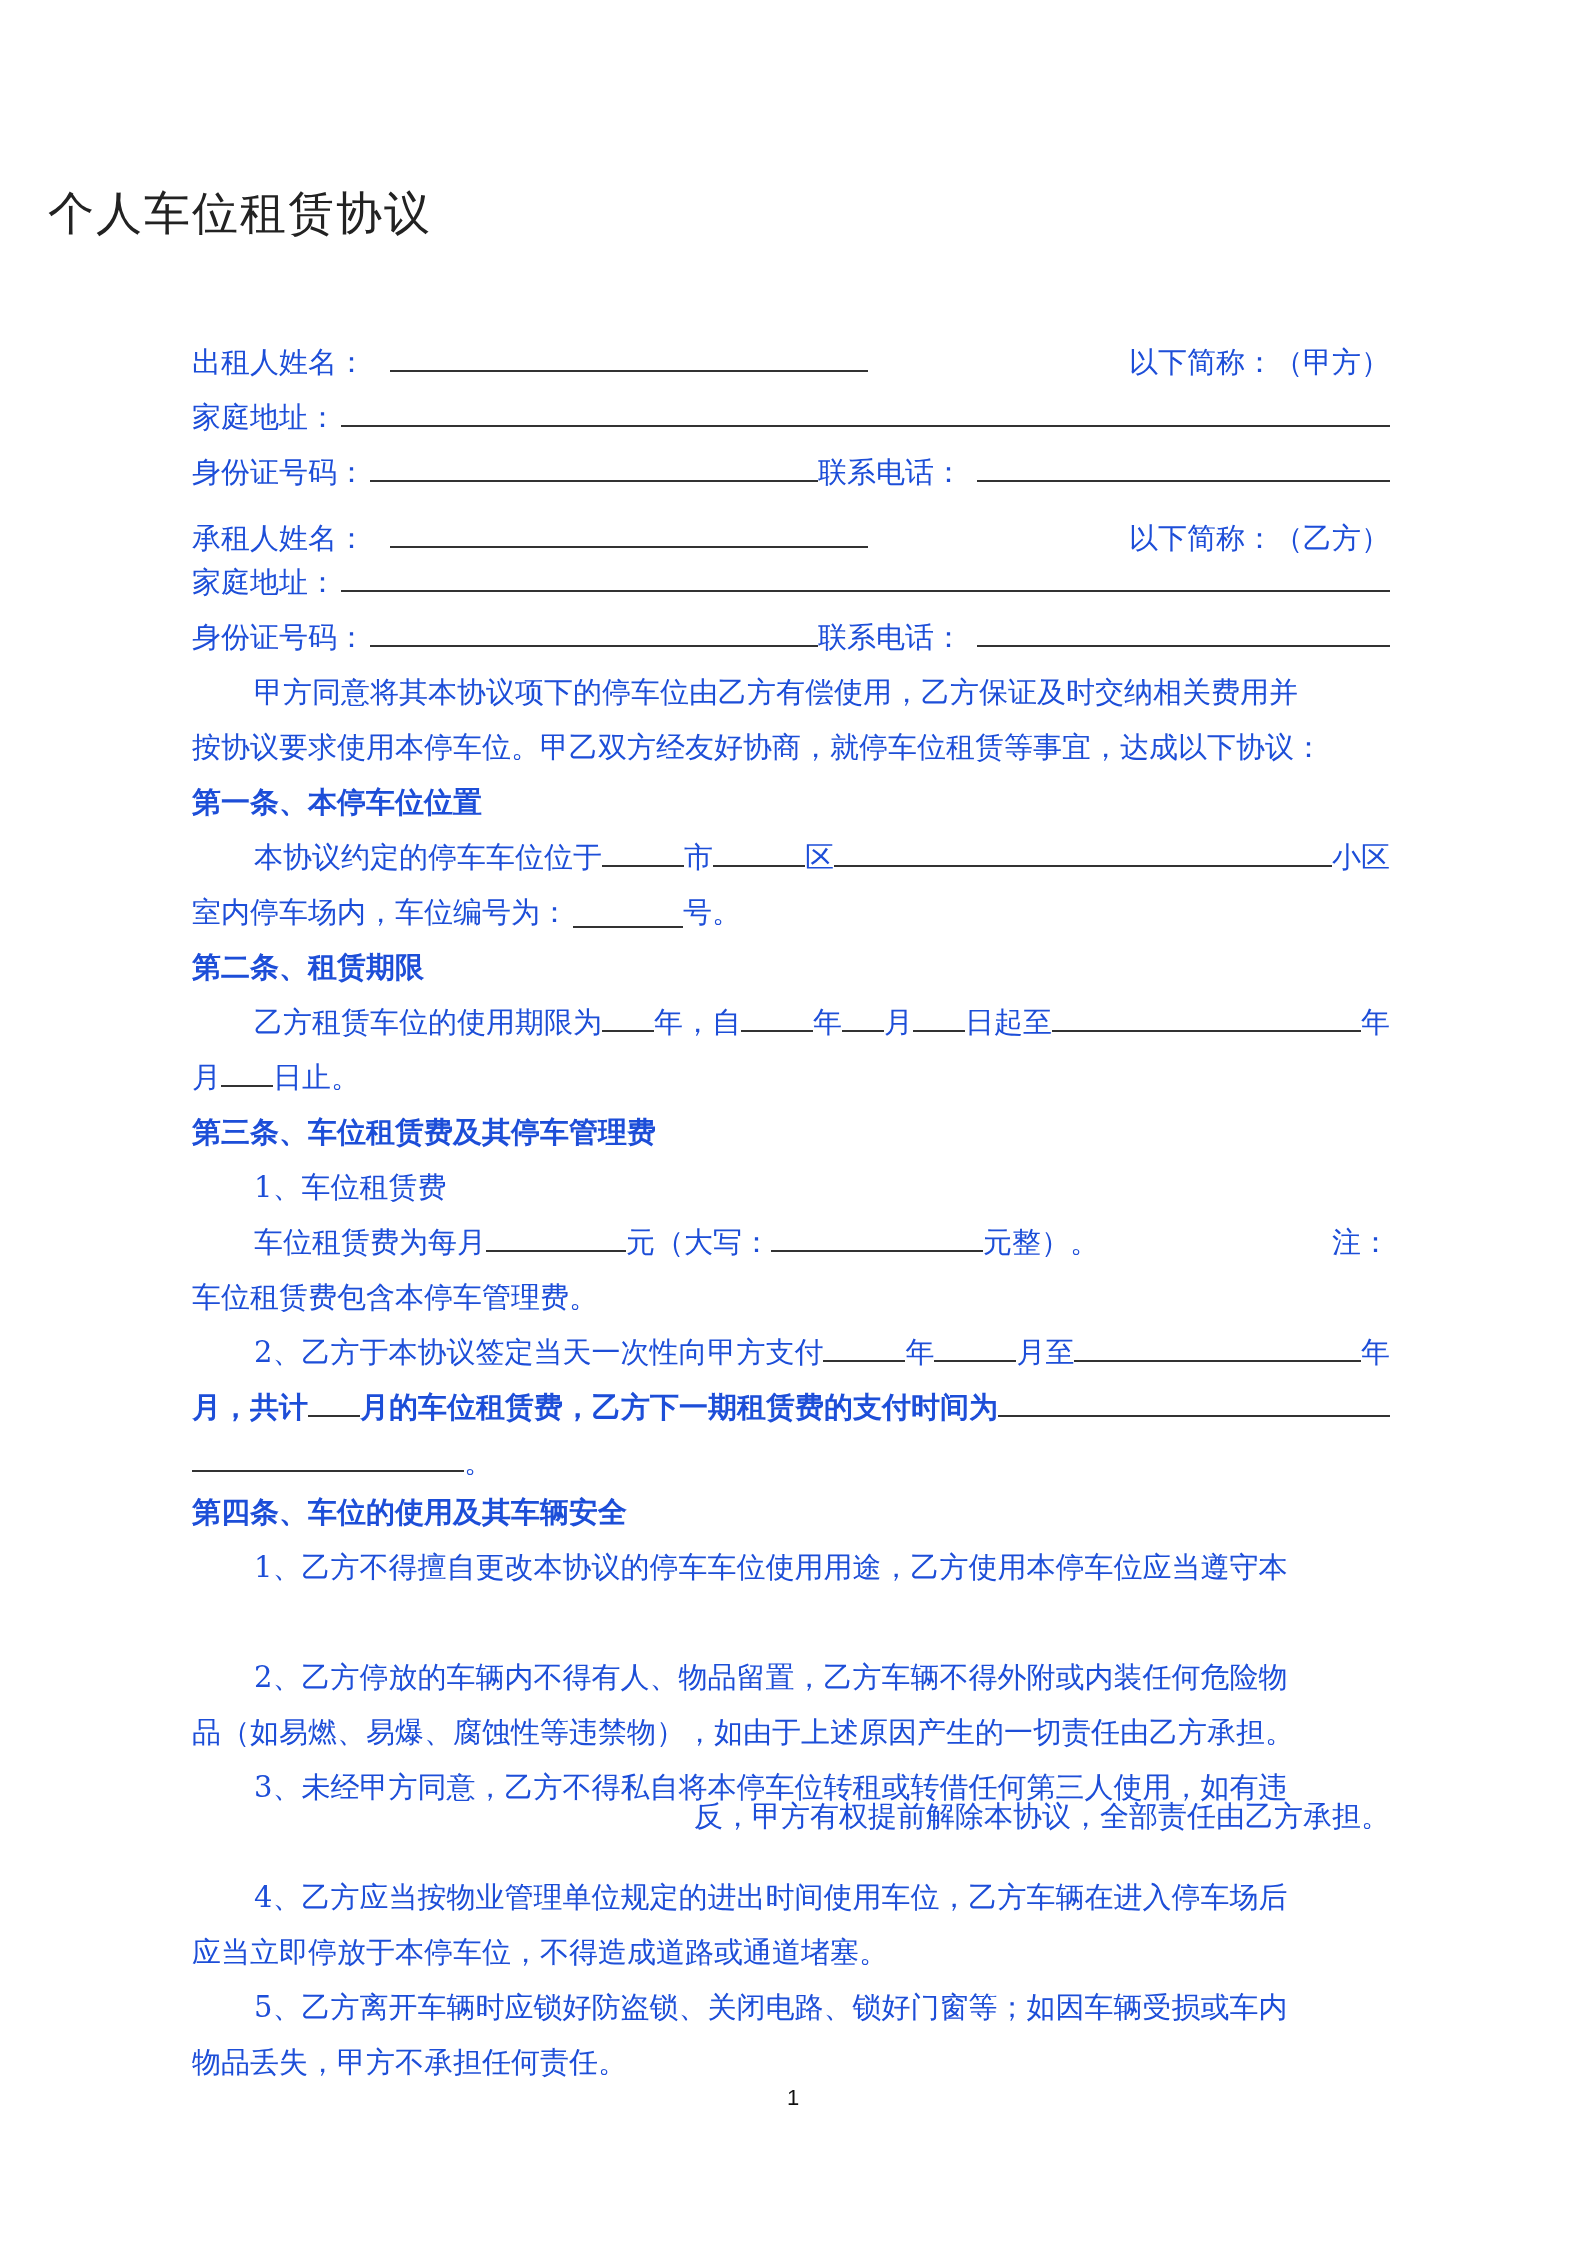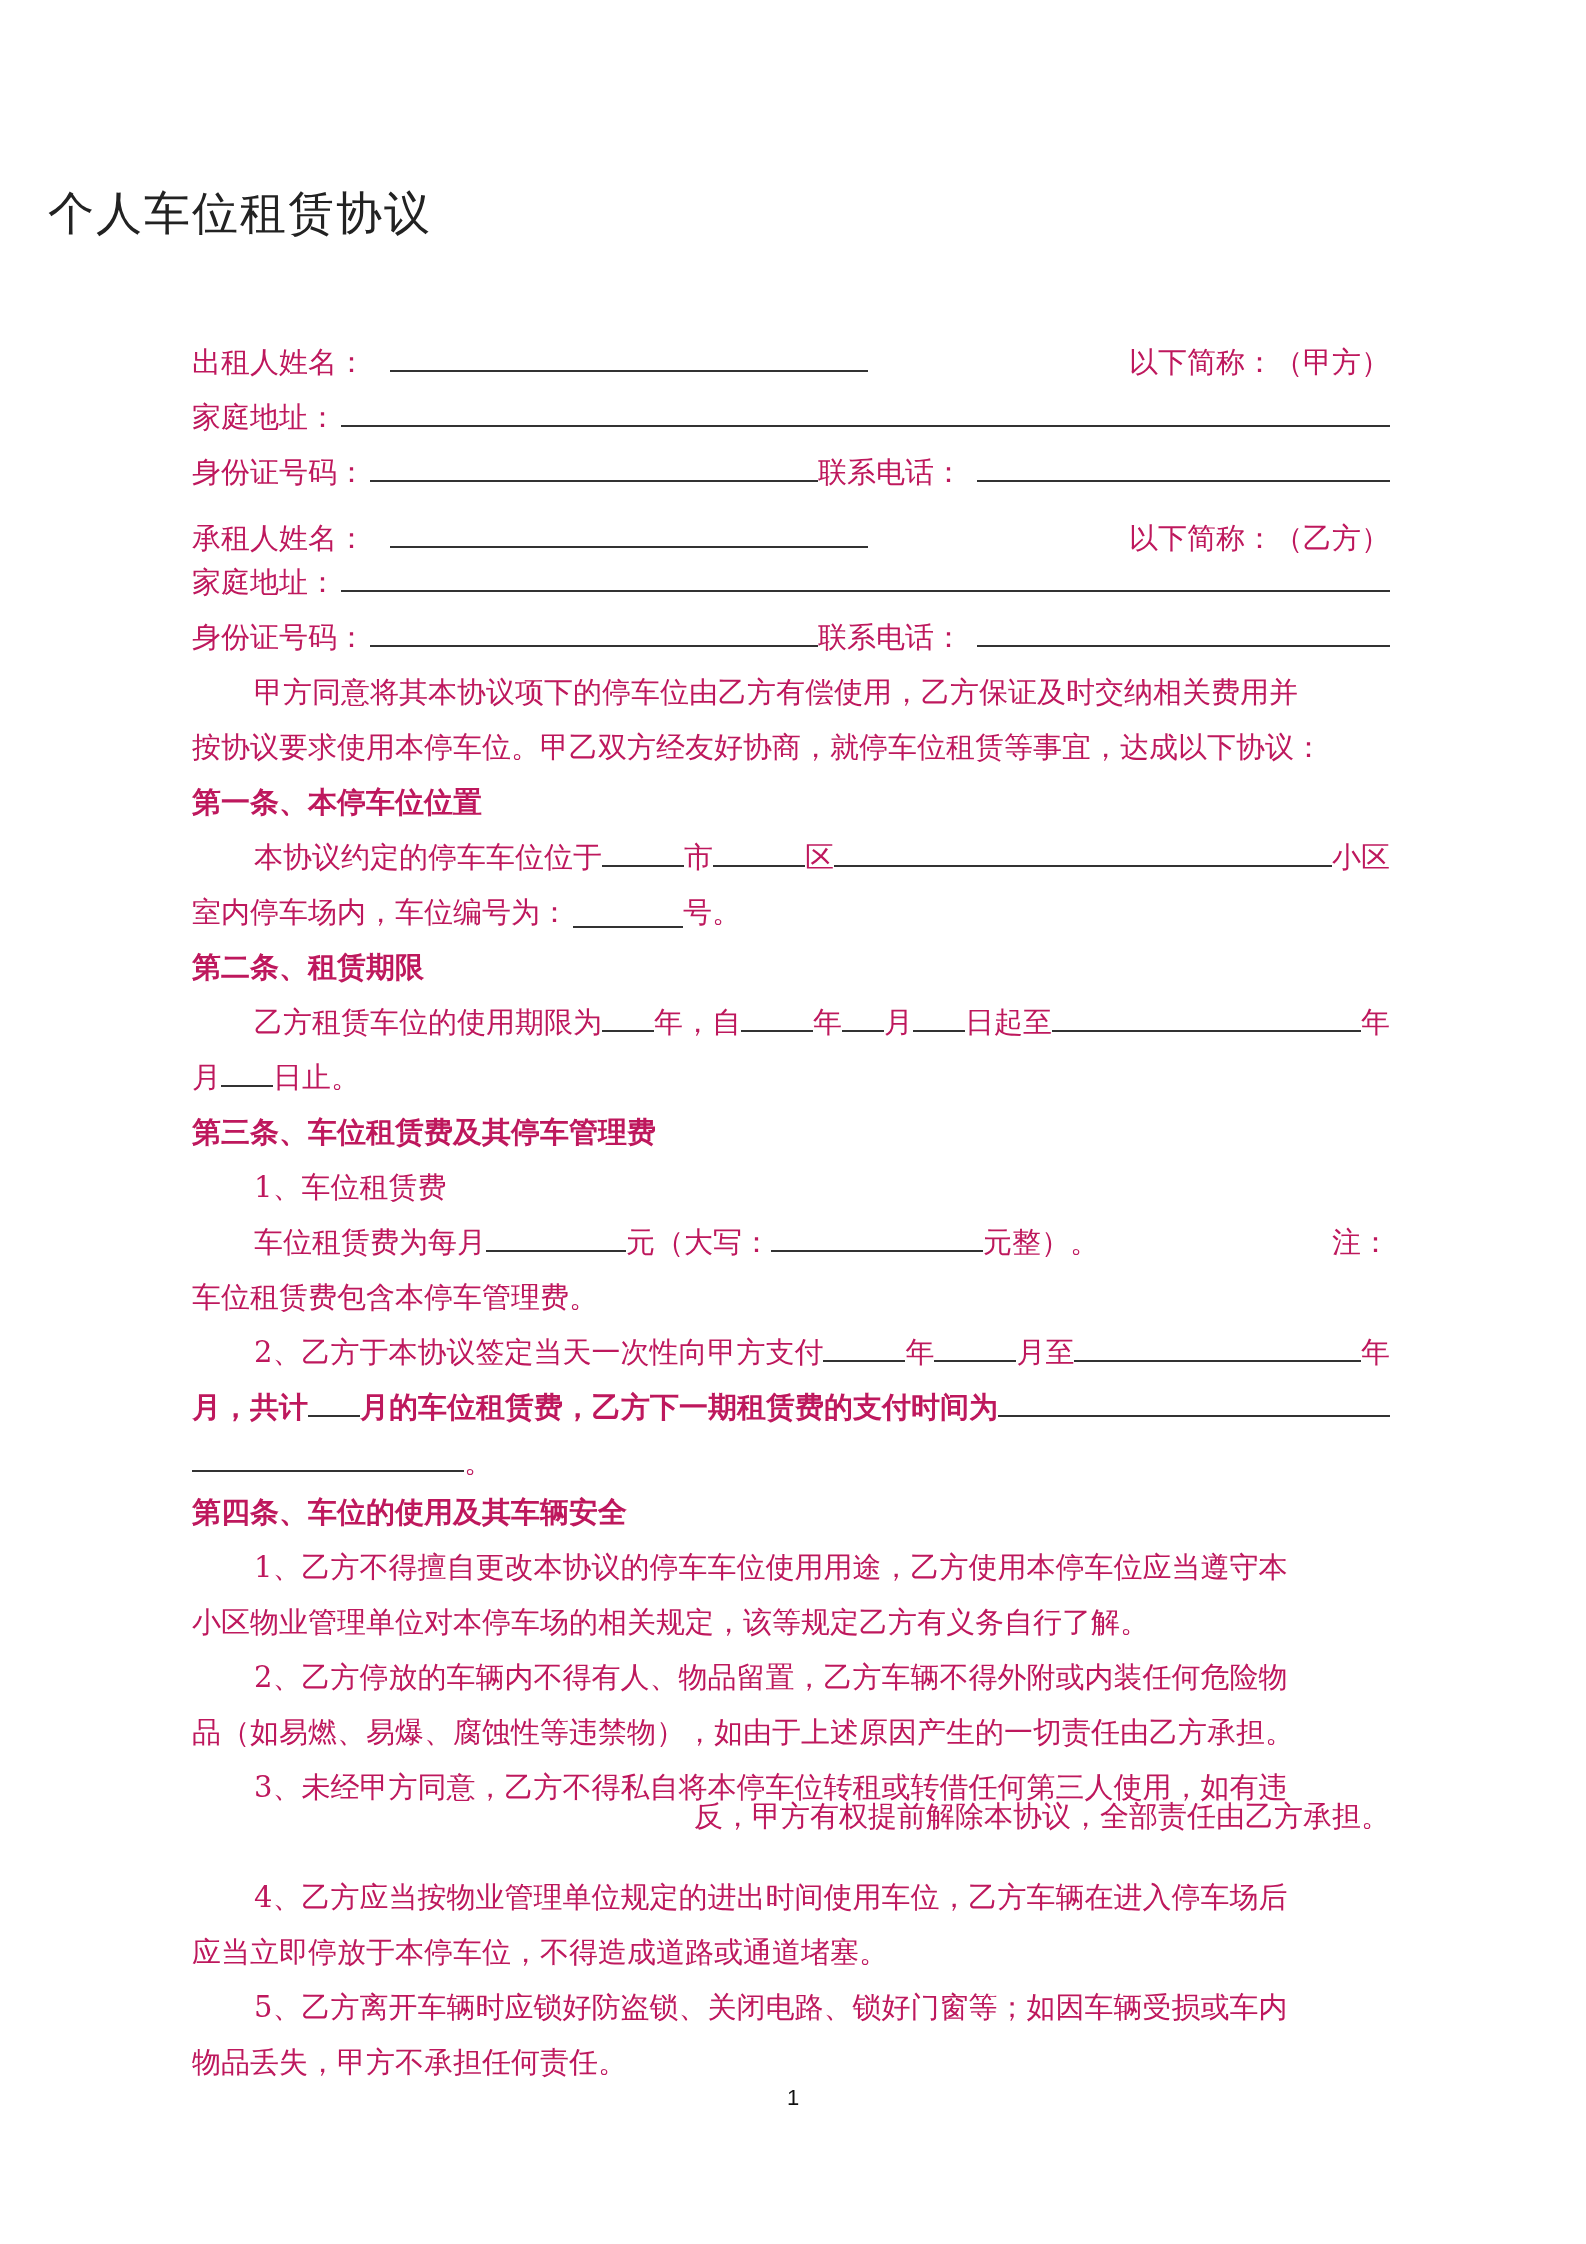--- a/index.html
+++ b/index.html
@@ -3,21 +3,21 @@
 <meta charset="utf-8">
 <style>
   html, body { margin: 0; padding: 0; background: #ffffff; }
   body { width: 1586px; height: 2244px; position: relative; overflow: hidden;
          font-family: "DejaVu Serif", "Liberation Serif", serif; color: #1e1e1e; }
   .page { position: absolute; left: 0; top: 0; width: 1586px; height: 2244px; background: #fff; }
   .title { position: absolute; left: 0; width: 1586px; top: 183px; 
            font-family: "DejaVu Sans", "Liberation Sans", sans-serif; font-size: 46px;
            letter-spacing: 2px; color: #222; padding-left: 48px; box-sizing: border-box; }
   .line { position: absolute; left: 192px; width: 1198px; height: 54px; line-height: 54px;
-          font-size: 29px; white-space: nowrap; color: #be185d; }
+          font-size: 29px; white-space: nowrap; color: #1d4ed8; }
   .indent { padding-left: 62px; box-sizing: border-box; }
   .heading { font-weight: bold; }
   .blank { display: inline-block; border-bottom: 2px solid #333; height: 30px; vertical-align: -4px; }
   .field-row { display: flex; align-items: baseline; }
   .grow { flex: 1; }
   .pagenum { position: absolute; left: 0; width: 1586px; top: 2048px; text-align: center;
              font-family: "Liberation Sans", sans-serif; font-size: 22px; color: #111; }
 </style>
 </head>
 <body>
@@ -126,21 +126,20 @@
     <span>月的车位租赁费，乙方下一期租赁费的支付时间为</span>
     <span class="blank grow"></span>
   </div>
   <div class="line field-row" style="top:1435px;">
     <span class="blank" style="width:272px;"></span>
     <span>。</span>
   </div>
 
   <div class="line heading" style="top:1485px;">第四条、车位的使用及其车辆安全</div>
   <div class="line indent" style="top:1540px;">1、乙方不得擅自更改本协议的停车车位使用用途，乙方使用本停车位应当遵守本</div>
-  <div class="line" style="top:1595px;">小区物业管理单位对本停车场的相关规定，该等规定乙方有义务自行了解。</div>
   <div class="line indent" style="top:1650px;">2、乙方停放的车辆内不得有人、物品留置，乙方车辆不得外附或内装任何危险物</div>
   <div class="line" style="top:1705px;">品（如易燃、易爆、腐蚀性等违禁物），如由于上述原因产生的一切责任由乙方承担。</div>
   <div class="line indent" style="top:1760px;">3、未经甲方同意，乙方不得私自将本停车位转租或转借任何第三人使用，如有违</div>
   <div class="line" style="top:1789px;text-align:right;">反，甲方有权提前解除本协议，全部责任由乙方承担。</div>
   <div class="line indent" style="top:1870px;">4、乙方应当按物业管理单位规定的进出时间使用车位，乙方车辆在进入停车场后</div>
   <div class="line" style="top:1925px;">应当立即停放于本停车位，不得造成道路或通道堵塞。</div>
   <div class="line indent" style="top:1980px;">5、乙方离开车辆时应锁好防盗锁、关闭电路、锁好门窗等；如因车辆受损或车内</div>
   <div class="line" style="top:2035px;">物品丢失，甲方不承担任何责任。</div>
 
   <div class="pagenum" style="top:2085px;">1</div>

